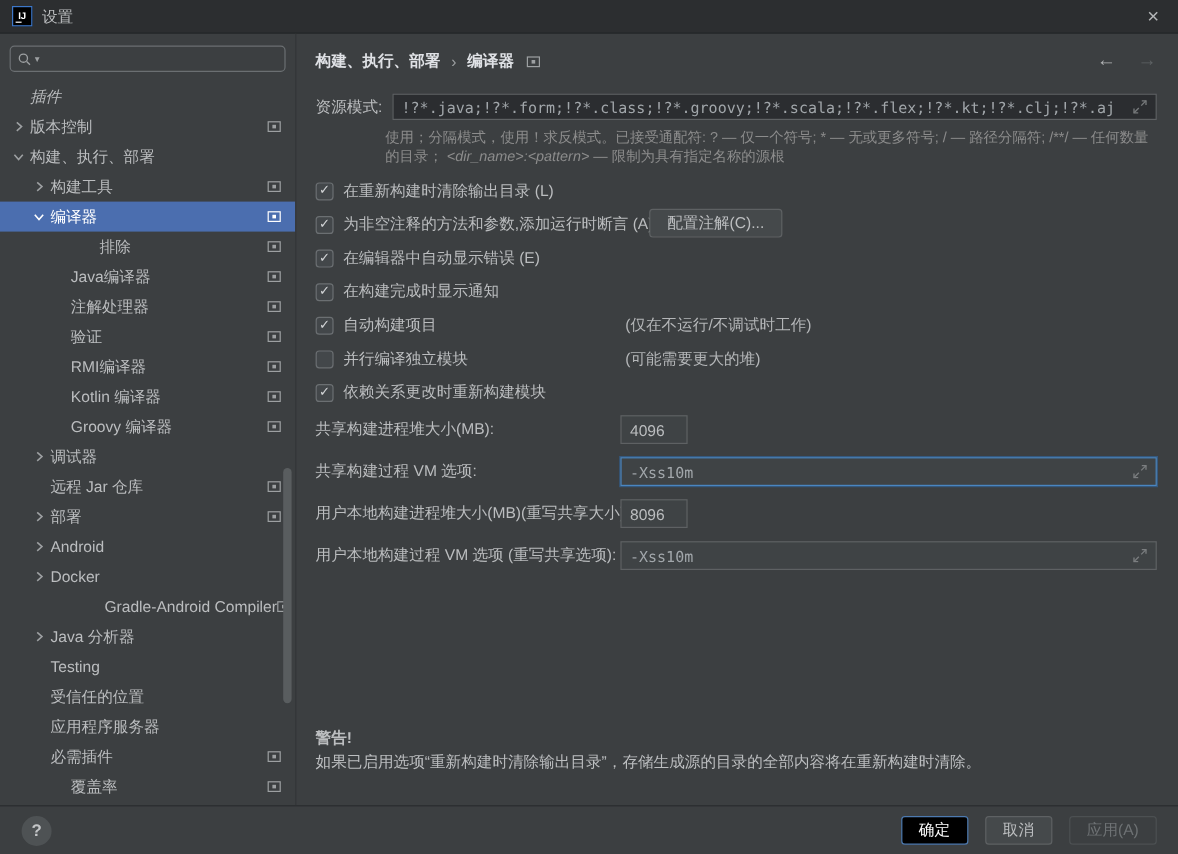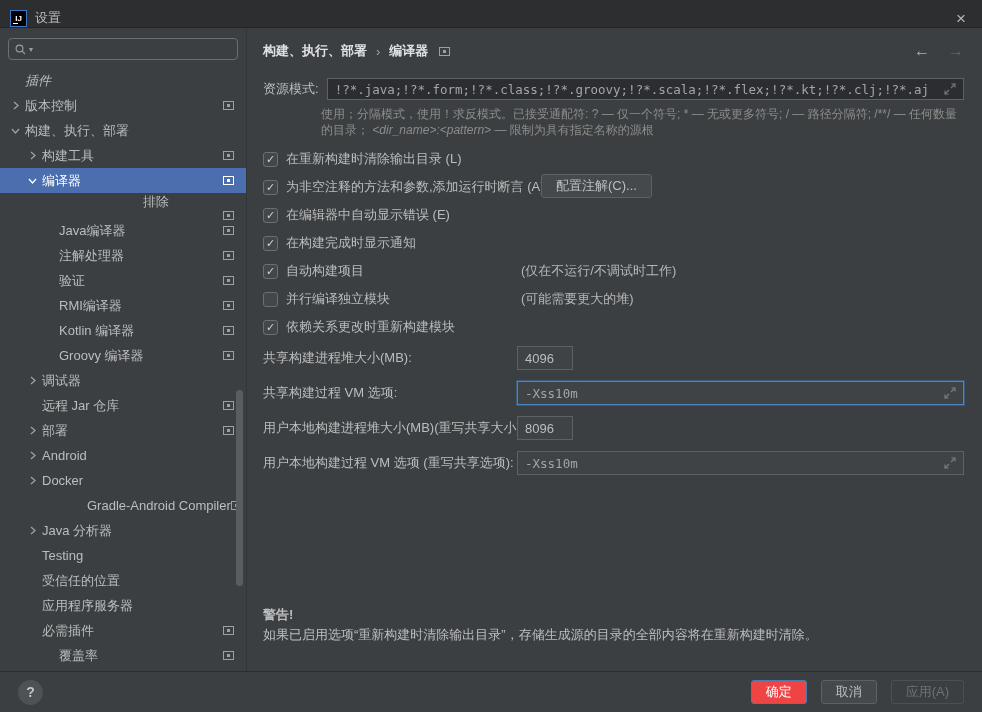--- a/index.html
+++ b/index.html
@@ -3,21 +3,21 @@
 <meta charset="utf-8">
 <style>
   * { margin:0; padding:0; box-sizing:border-box; }
   html,body { background:#1e1f22; }
   body { font-family:"Liberation Sans","DejaVu Sans",sans-serif; }
   .window { position:relative; width:982px; height:712px; background:#3c3f41; color:#bbbdbf;
             font-size:13px; overflow:hidden; user-select:none; }
 
   
   .titlebar { height:28px; background:#2c2e30; border-bottom:1px solid #242628;
-              display:flex; align-items:flex-end; padding:0 10px; gap:8px; }
+              display:flex; align-items:center; padding:0 10px; gap:8px; }
   .logo { width:17px; height:17px; background:#000; border:1px solid #3d77c9; position:relative;
           display:flex; align-items:center; justify-content:center;
           color:#fff; font-size:8px; font-weight:bold; letter-spacing:0; }
   .logo::after { content:""; position:absolute; left:2px; bottom:2px; width:5px; height:1.5px; background:#fff; }
   .win-title { color:#bbbdbf; }
   .close-btn { margin-left:auto; color:#b4b6b8; font-size:17px; line-height:1; cursor:pointer; padding:0 6px; }
 
   
   .body { display:flex; height:643px; }
 
@@ -81,21 +81,21 @@
   .warning { position:absolute; left:16px; right:18px; bottom:26px; color:#bcbec0; line-height:20px; }
   .warning .wtitle { font-weight:bold; }
 
   
   .footer { height:41px; border-top:1px solid #2a2c2e; display:flex; align-items:center;
             padding:0 18px; gap:14px; background:#3c3f41; }
   .help-circle { width:25px; height:25px; border-radius:50%; background:#4e5254; color:#c3c5c7;
                  display:flex; align-items:center; justify-content:center; font-size:14px;
                  font-weight:bold; cursor:pointer; }
   .footer .spacer { flex:1; }
-  .btn.primary { background:#ef4444; border-color:#4d7ab0; color:#fff;text-align:center; }
+  .btn.primary { background:#000000; border-color:#4d7ab0; color:#fff;text-align:center; }
   .btn.disabled { background:transparent; border-color:#4c5052; color:#6e7274; cursor:default; }
 </style>
 </head>
 <body>
 
 <div class="window">
 
   <div class="titlebar">
     <span class="logo">
         <span>IJ</span>
@@ -147,21 +147,21 @@
           </div>
           <div class="trow selected" style="background: rgb(75, 110, 175); padding-left: 25px;">
             <span class="arrow">
               <svg width="9" height="9" viewBox="0 0 9 9">
                 <polyline points="1,3 4.5,7 8,3" fill="none" stroke="#9da0a2" stroke-width="1.3"></polyline>
               </svg>
             </span>
             <span class="tlabel">编译器</span>
             <span class="screen-icon right-ic"></span>
           </div>
-          <div class="trow" style="padding-left: 66px; flex-direction: column;">
+          <div class="trow" style="padding-left: 66px;">
             <span class="arrow"></span>
             <span class="tlabel">排除</span>
             <span class="screen-icon right-ic"></span>
           </div>
           <div class="trow" style="padding-left: 42px;">
             <span class="arrow"></span>
             <span class="tlabel">Java编译器</span>
             <span class="screen-icon right-ic"></span>
           </div>
           <div class="trow" style="padding-left: 42px;">

